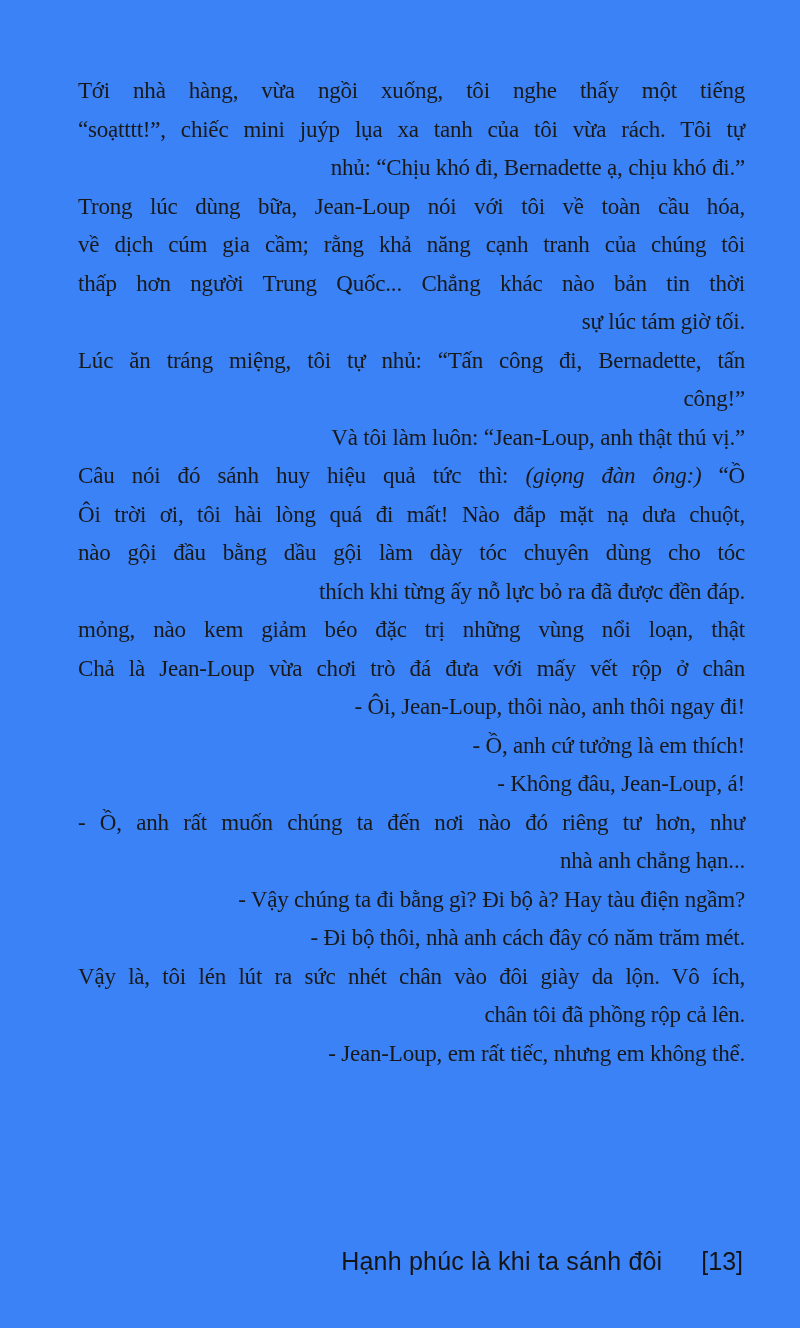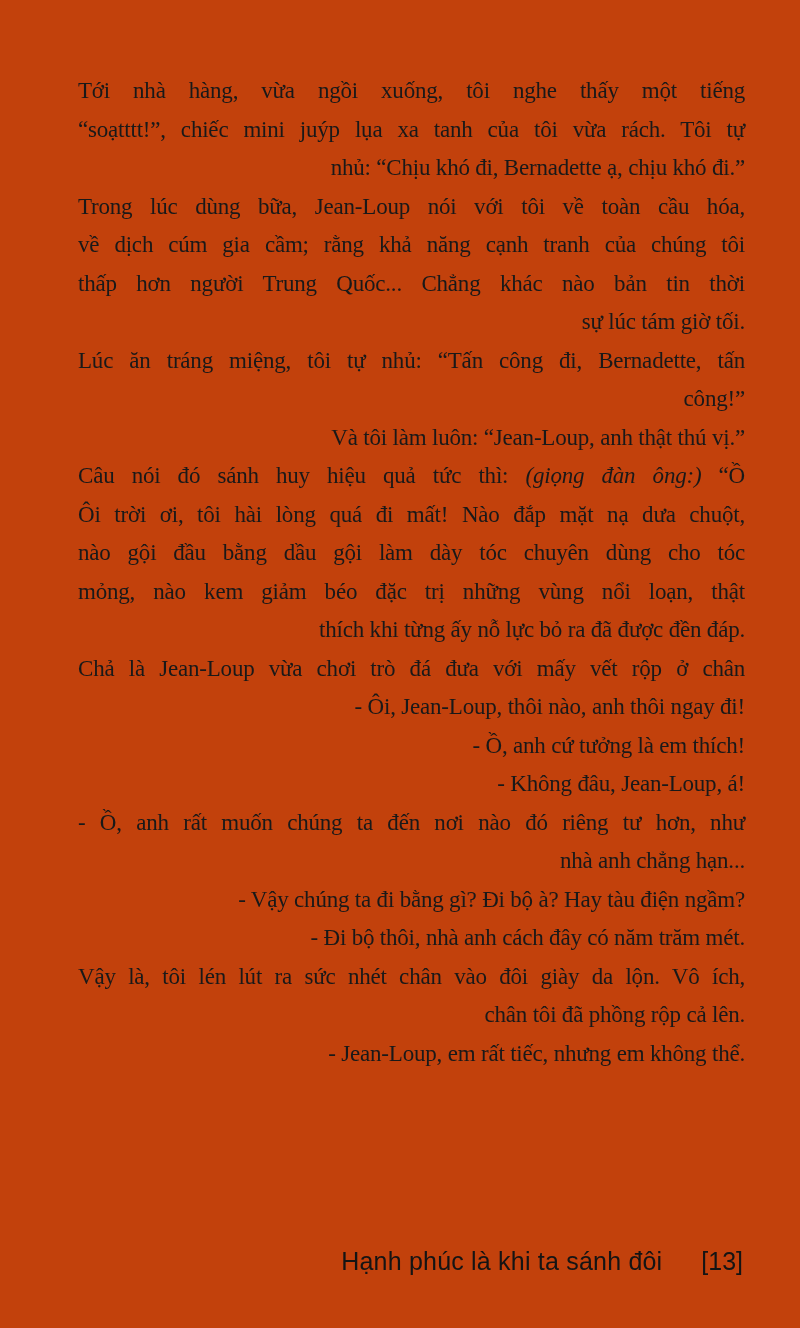--- a/index.html
+++ b/index.html
@@ -9,21 +9,21 @@
   body {
     width: 800px;
     height: 1328px;
     background: #ffffff;
     position: relative;
     overflow: hidden;
   }
   .book-page {
     position: absolute;
     inset: 0;
-    background: #c2410c;
+    background: #3b82f6;
   }
   .text-block {
     position: absolute;
     left: 78px;
     top: 72px;
     width: 667px;
     font-family: "Liberation Serif", "DejaVu Serif", serif;
     font-size: 23px;
     line-height: 38.5px;
     color: #191919;
@@ -70,22 +70,22 @@
       <div class="line justify"><span>Trong lúc dùng bữa, Jean-Loup nói với tôi về toàn cầu hóa,</span></div>
       <div class="line justify"><span>về dịch cúm gia cầm; rằng khả năng cạnh tranh của chúng tôi</span></div>
       <div class="line justify"><span>thấp hơn người Trung Quốc... Chẳng khác nào bản tin thời</span></div>
       <div class="line"><span>sự lúc tám giờ tối.</span></div>
       <div class="line justify"><span>Lúc ăn tráng miệng, tôi tự nhủ: “Tấn công đi, Bernadette, tấn</span></div>
       <div class="line"><span>công!”</span></div>
       <div class="line"><span>Và tôi làm luôn: “Jean-Loup, anh thật thú vị.”</span></div>
       <div class="line justify"><span>Câu nói đó sánh huy hiệu quả tức thì: </span><span class="italic">(giọng đàn ông:)</span><span> “Ồ</span></div>
       <div class="line justify"><span>Ôi trời ơi, tôi hài lòng quá đi mất! Nào đắp mặt nạ dưa chuột,</span></div>
       <div class="line justify"><span>nào gội đầu bằng dầu gội làm dày tóc chuyên dùng cho tóc</span></div>
+      <div class="line"><span>thích khi từng ấy nỗ lực bỏ ra đã được đền đáp.</span></div>
       <div class="line justify"><span>mỏng, nào kem giảm béo đặc trị những vùng nổi loạn, thật</span></div>
-      <div class="line"><span>thích khi từng ấy nỗ lực bỏ ra đã được đền đáp.</span></div>
       <div class="line justify"><span>Chả là Jean-Loup vừa chơi trò đá đưa với mấy vết rộp ở chân</span></div>
       <div class="line"><span>- Ôi, Jean-Loup, thôi nào, anh thôi ngay đi!</span></div>
       <div class="line"><span>- Ồ, anh cứ tưởng là em thích!</span></div>
       <div class="line"><span>- Không đâu, Jean-Loup, á!</span></div>
       <div class="line justify"><span>- Ồ, anh rất muốn chúng ta đến nơi nào đó riêng tư hơn, như</span></div>
       <div class="line"><span>nhà anh chẳng hạn...</span></div>
       <div class="line"><span>- Vậy chúng ta đi bằng gì? Đi bộ à? Hay tàu điện ngầm?</span></div>
       <div class="line"><span>- Đi bộ thôi, nhà anh cách đây có năm trăm mét.</span></div>
       <div class="line justify"><span>Vậy là, tôi lén lút ra sức nhét chân vào đôi giày da lộn. Vô ích,</span></div>
       <div class="line"><span>chân tôi đã phồng rộp cả lên.</span></div>

